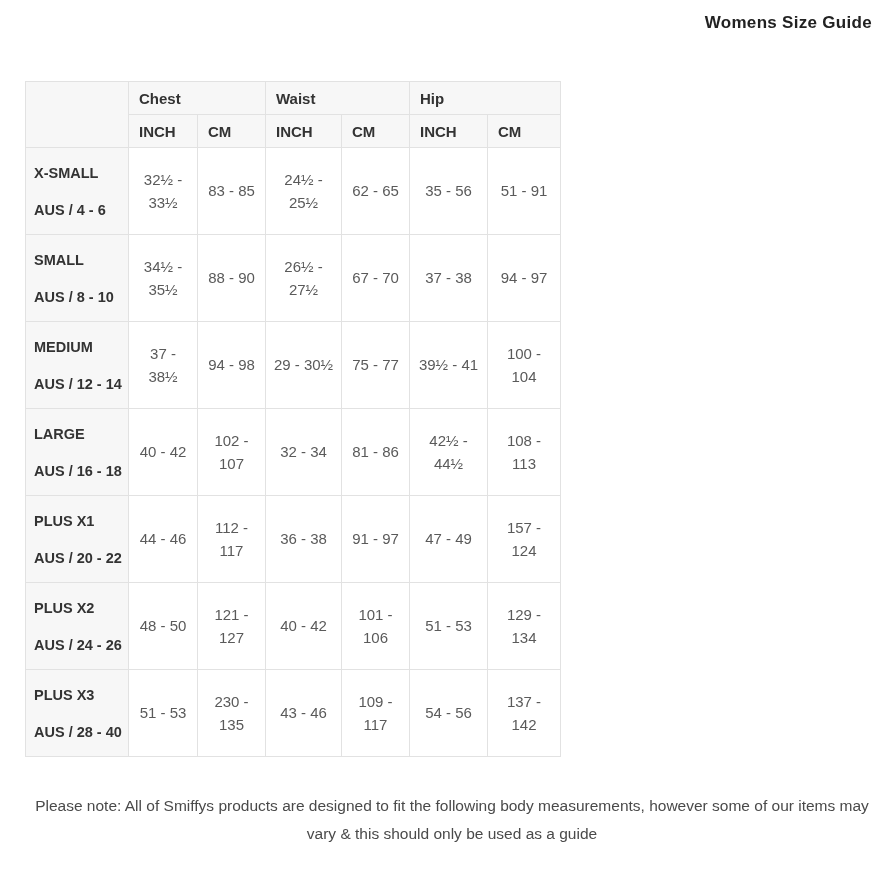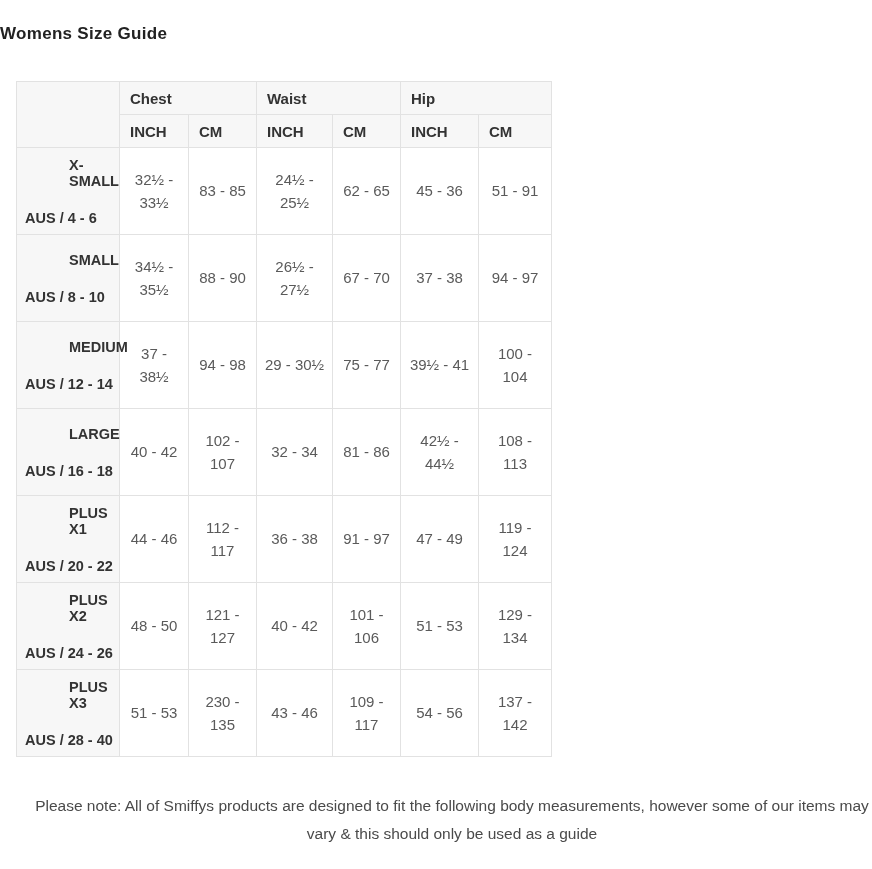--- a/index.html
+++ b/index.html
@@ -8,30 +8,30 @@
     font-family: "Liberation Sans", sans-serif;
   }
   .page {
     position: relative;
     width: 872px;
     height: 869px;
     background: #ffffff;
     overflow: hidden;
   }
   .page-title {
-    padding-top: 24px;
-    text-align: left;
+    padding-top: 13px;
+    text-align: right;
     font-size: 17px;
     font-weight: bold;
     letter-spacing: 0.3px;
     color: #222222;
   }
   table.size-guide {
     position: absolute;
-    left: 16px;
+    left: 25px;
     top: 81px;
     border-collapse: collapse;
     table-layout: fixed;
     width: 535px;
     font-size: 15px;
   }
   .size-guide th, .size-guide td {
     border: 1px solid #e2e2e2;
   }
   .size-guide thead th {
@@ -46,21 +46,21 @@
   .size-guide tbody tr { height: 87px; }
   .size-guide tbody th.size-cell {
     background: #f7f7f7;
     color: #333333;
     font-weight: bold;
     text-align: left;
     vertical-align: middle;
     padding: 8px 6px 8px 8px;
     font-size: 14.5px;
   }
-  .size-cell p:first-child { margin-bottom: 21px; margin-left: 44px; }
+  .size-cell p:first-child { margin-bottom: 21px; }
   .size-guide tbody td {
     color: #5a5a5a;
     text-align: center;
     vertical-align: middle;
     padding: 4px 5px;
     line-height: 1.55;
   }
   .note {
     position: absolute;
     left: 16px;
@@ -109,21 +109,21 @@
     <tbody>
       <tr>
         <th class="size-cell">
           <p>X-SMALL</p>
           <p>AUS / 4 - 6</p>
         </th>
         <td>32½ - 33½</td>
         <td>83 - 85</td>
         <td>24½ - 25½</td>
         <td>62 - 65</td>
-        <td>45 - 36</td>
+        <td>35 - 56</td>
         <td>51 - 91</td>
       </tr>
       <tr>
         <th class="size-cell">
           <p>SMALL</p>
           <p>AUS / 8 - 10</p>
         </th>
         <td>34½ - 35½</td>
         <td>88 - 90</td>
         <td>26½ - 27½</td>
@@ -158,21 +158,21 @@
       <tr>
         <th class="size-cell">
           <p>PLUS X1</p>
           <p>AUS / 20 - 22</p>
         </th>
         <td>44 - 46</td>
         <td>112 - 117</td>
         <td>36 - 38</td>
         <td>91 - 97</td>
         <td>47 - 49</td>
-        <td>119 - 124</td>
+        <td>157 - 124</td>
       </tr>
       <tr>
         <th class="size-cell">
           <p>PLUS X2</p>
           <p>AUS / 24 - 26</p>
         </th>
         <td>48 - 50</td>
         <td>121 - 127</td>
         <td>40 - 42</td>
         <td>101 - 106</td>

